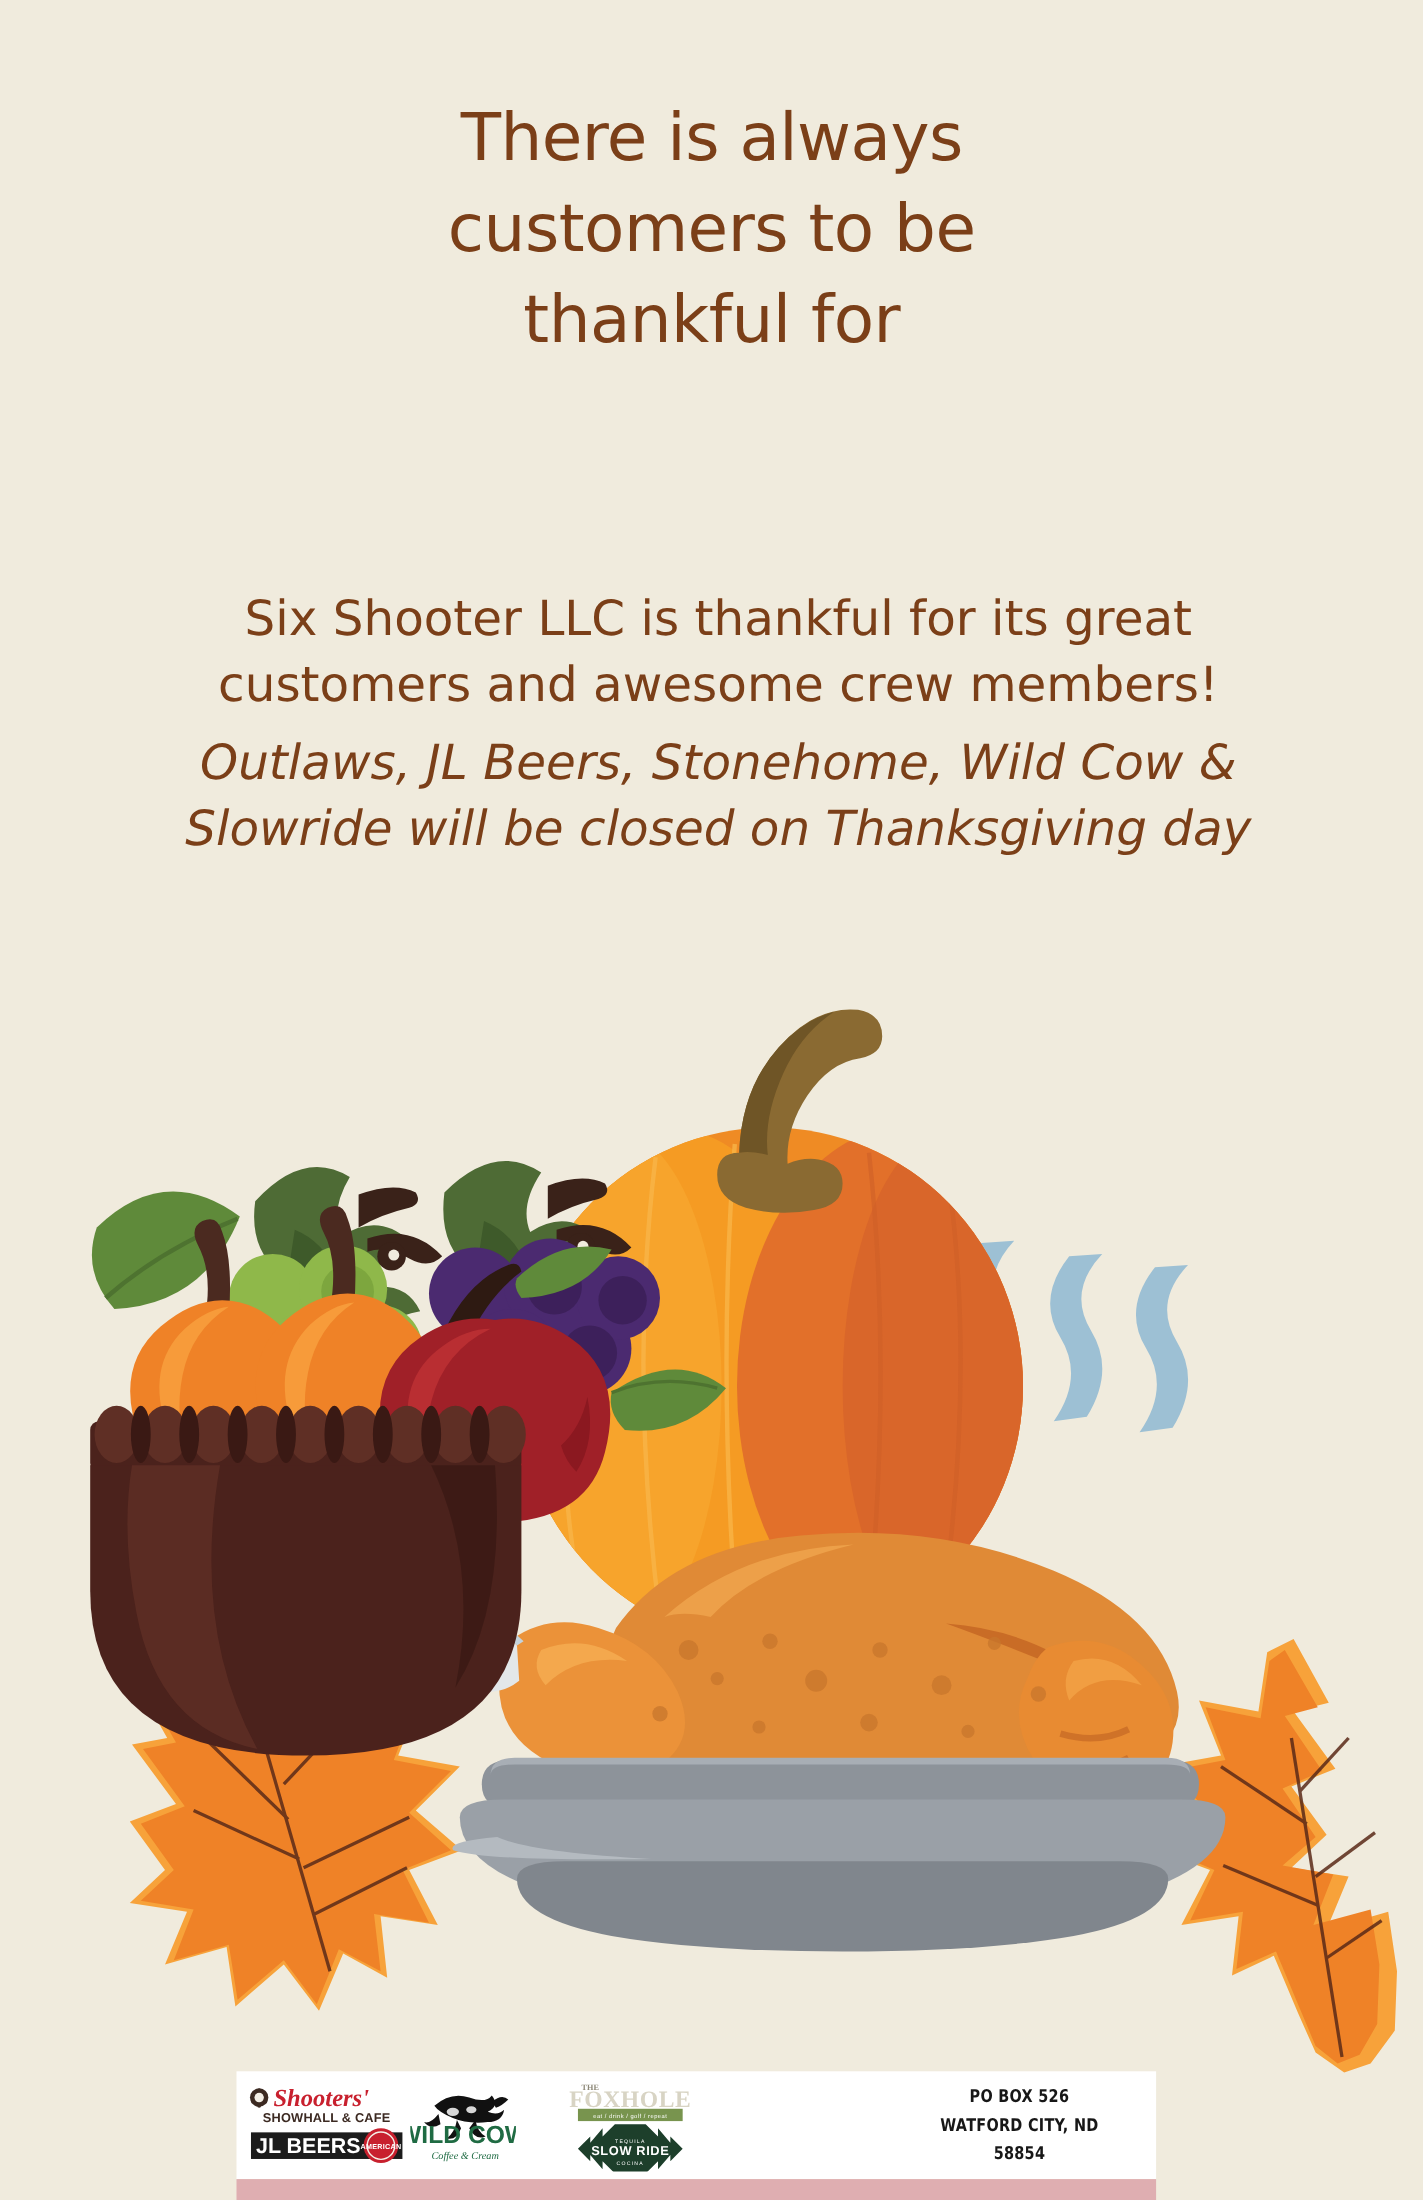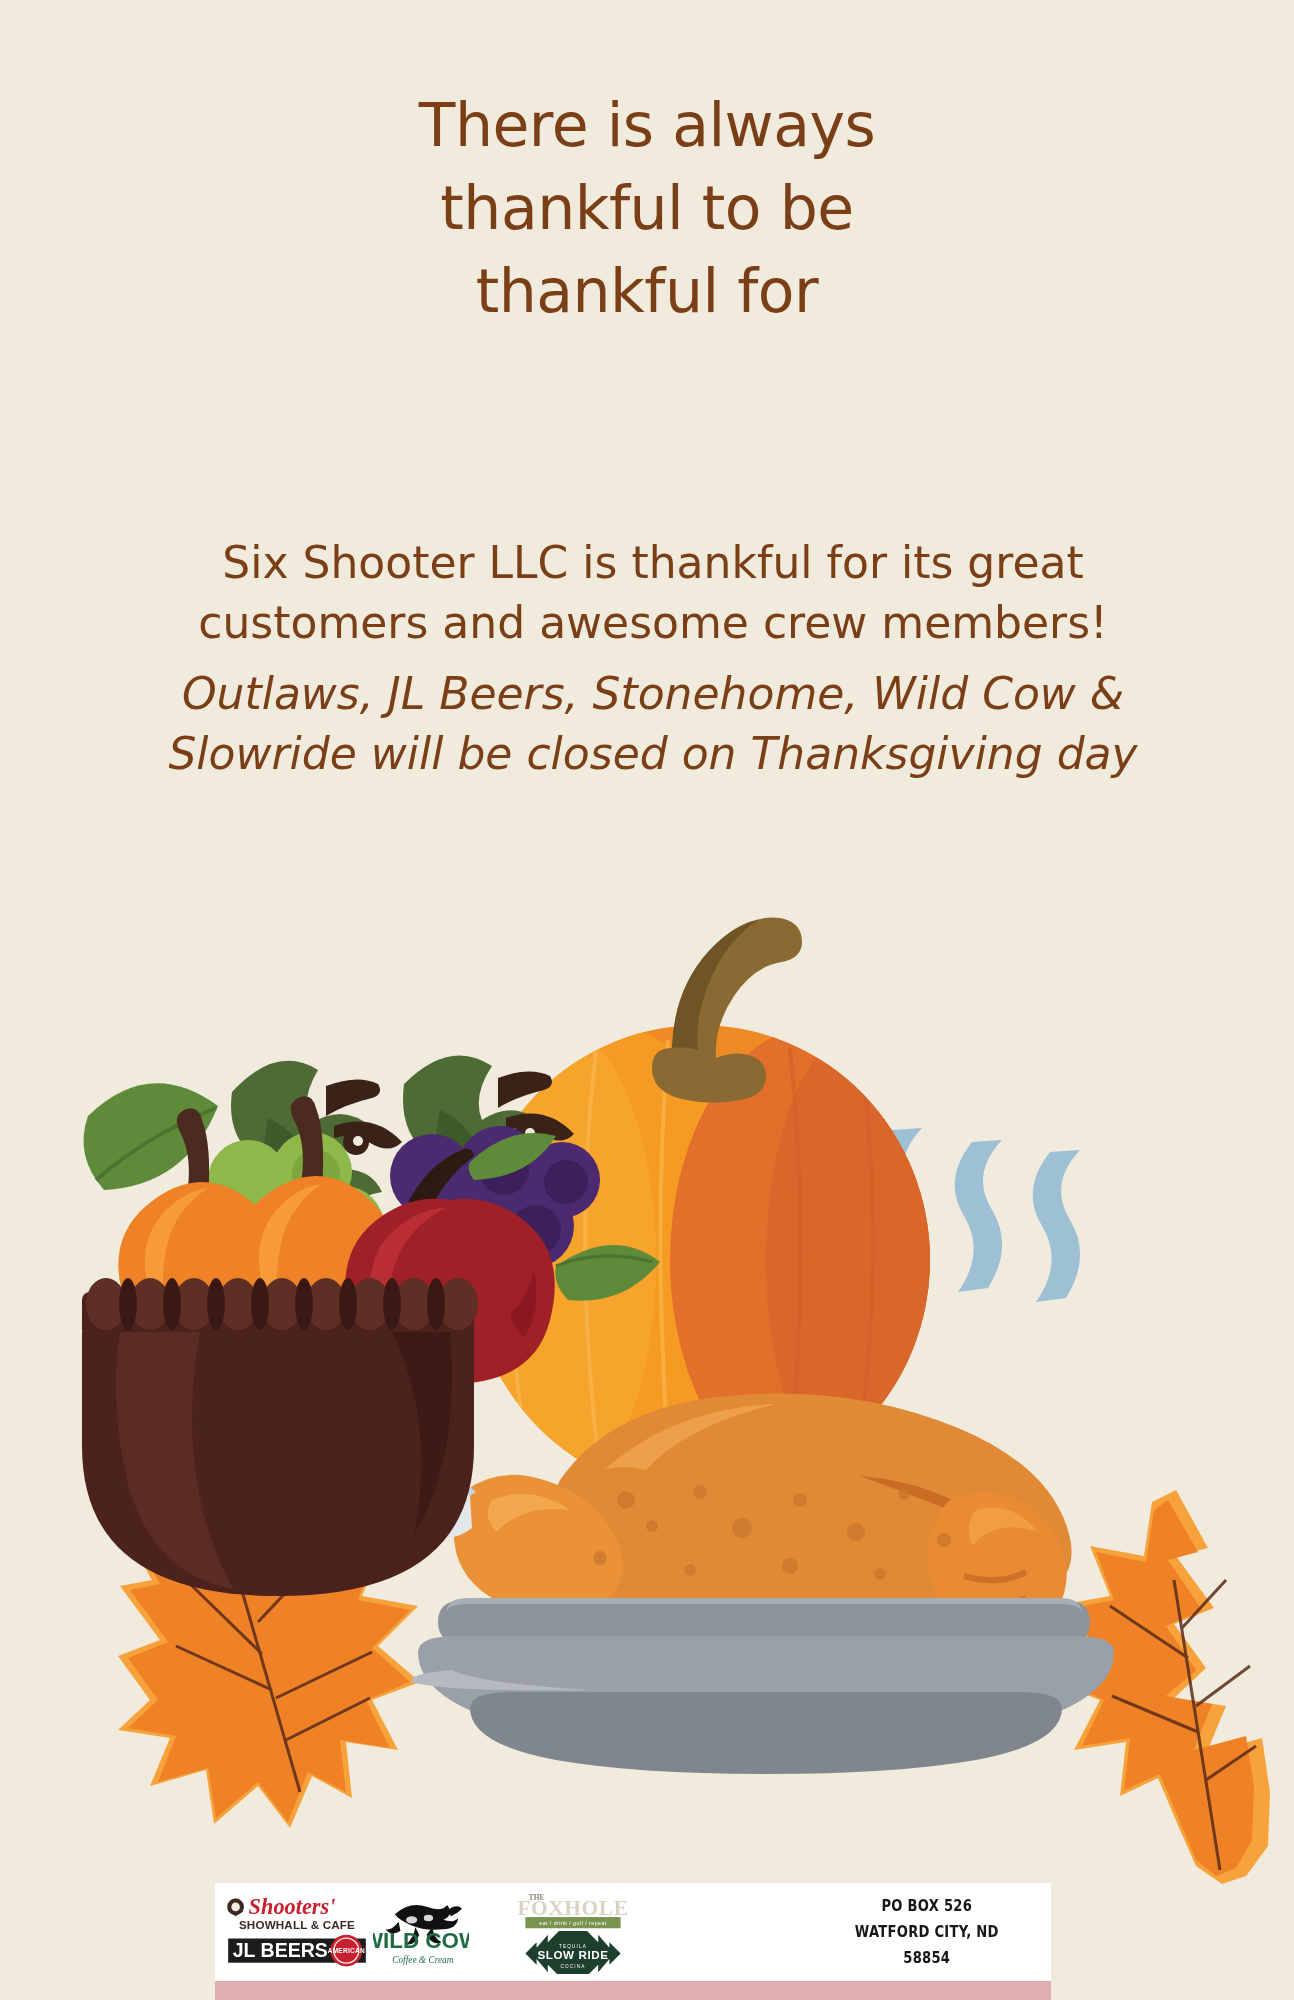--- a/index.html
+++ b/index.html
@@ -97,21 +97,21 @@
     background:#dfaeb1;
   }
 </style>
 </head>
 <body>
 
 <div class="poster">
 
   <div class="headline">
     <span class="hl-line">There is always</span>
-    <span class="hl-line">thankful to be</span>
+    <span class="hl-line">customers to be</span>
     <span class="hl-line">thankful for</span>
   </div>
 
   <div class="body-copy">
     <p>Six Shooter LLC is thankful for its great customers and awesome crew members!</p>
     <p>Outlaws, JL Beers, Stonehome, Wild Cow &amp; Slowride will be closed on Thanksgiving day</p>
   </div>
 
   <div class="art">
     <svg viewBox="0 0 1294 1040" xmlns="http://www.w3.org/2000/svg">

